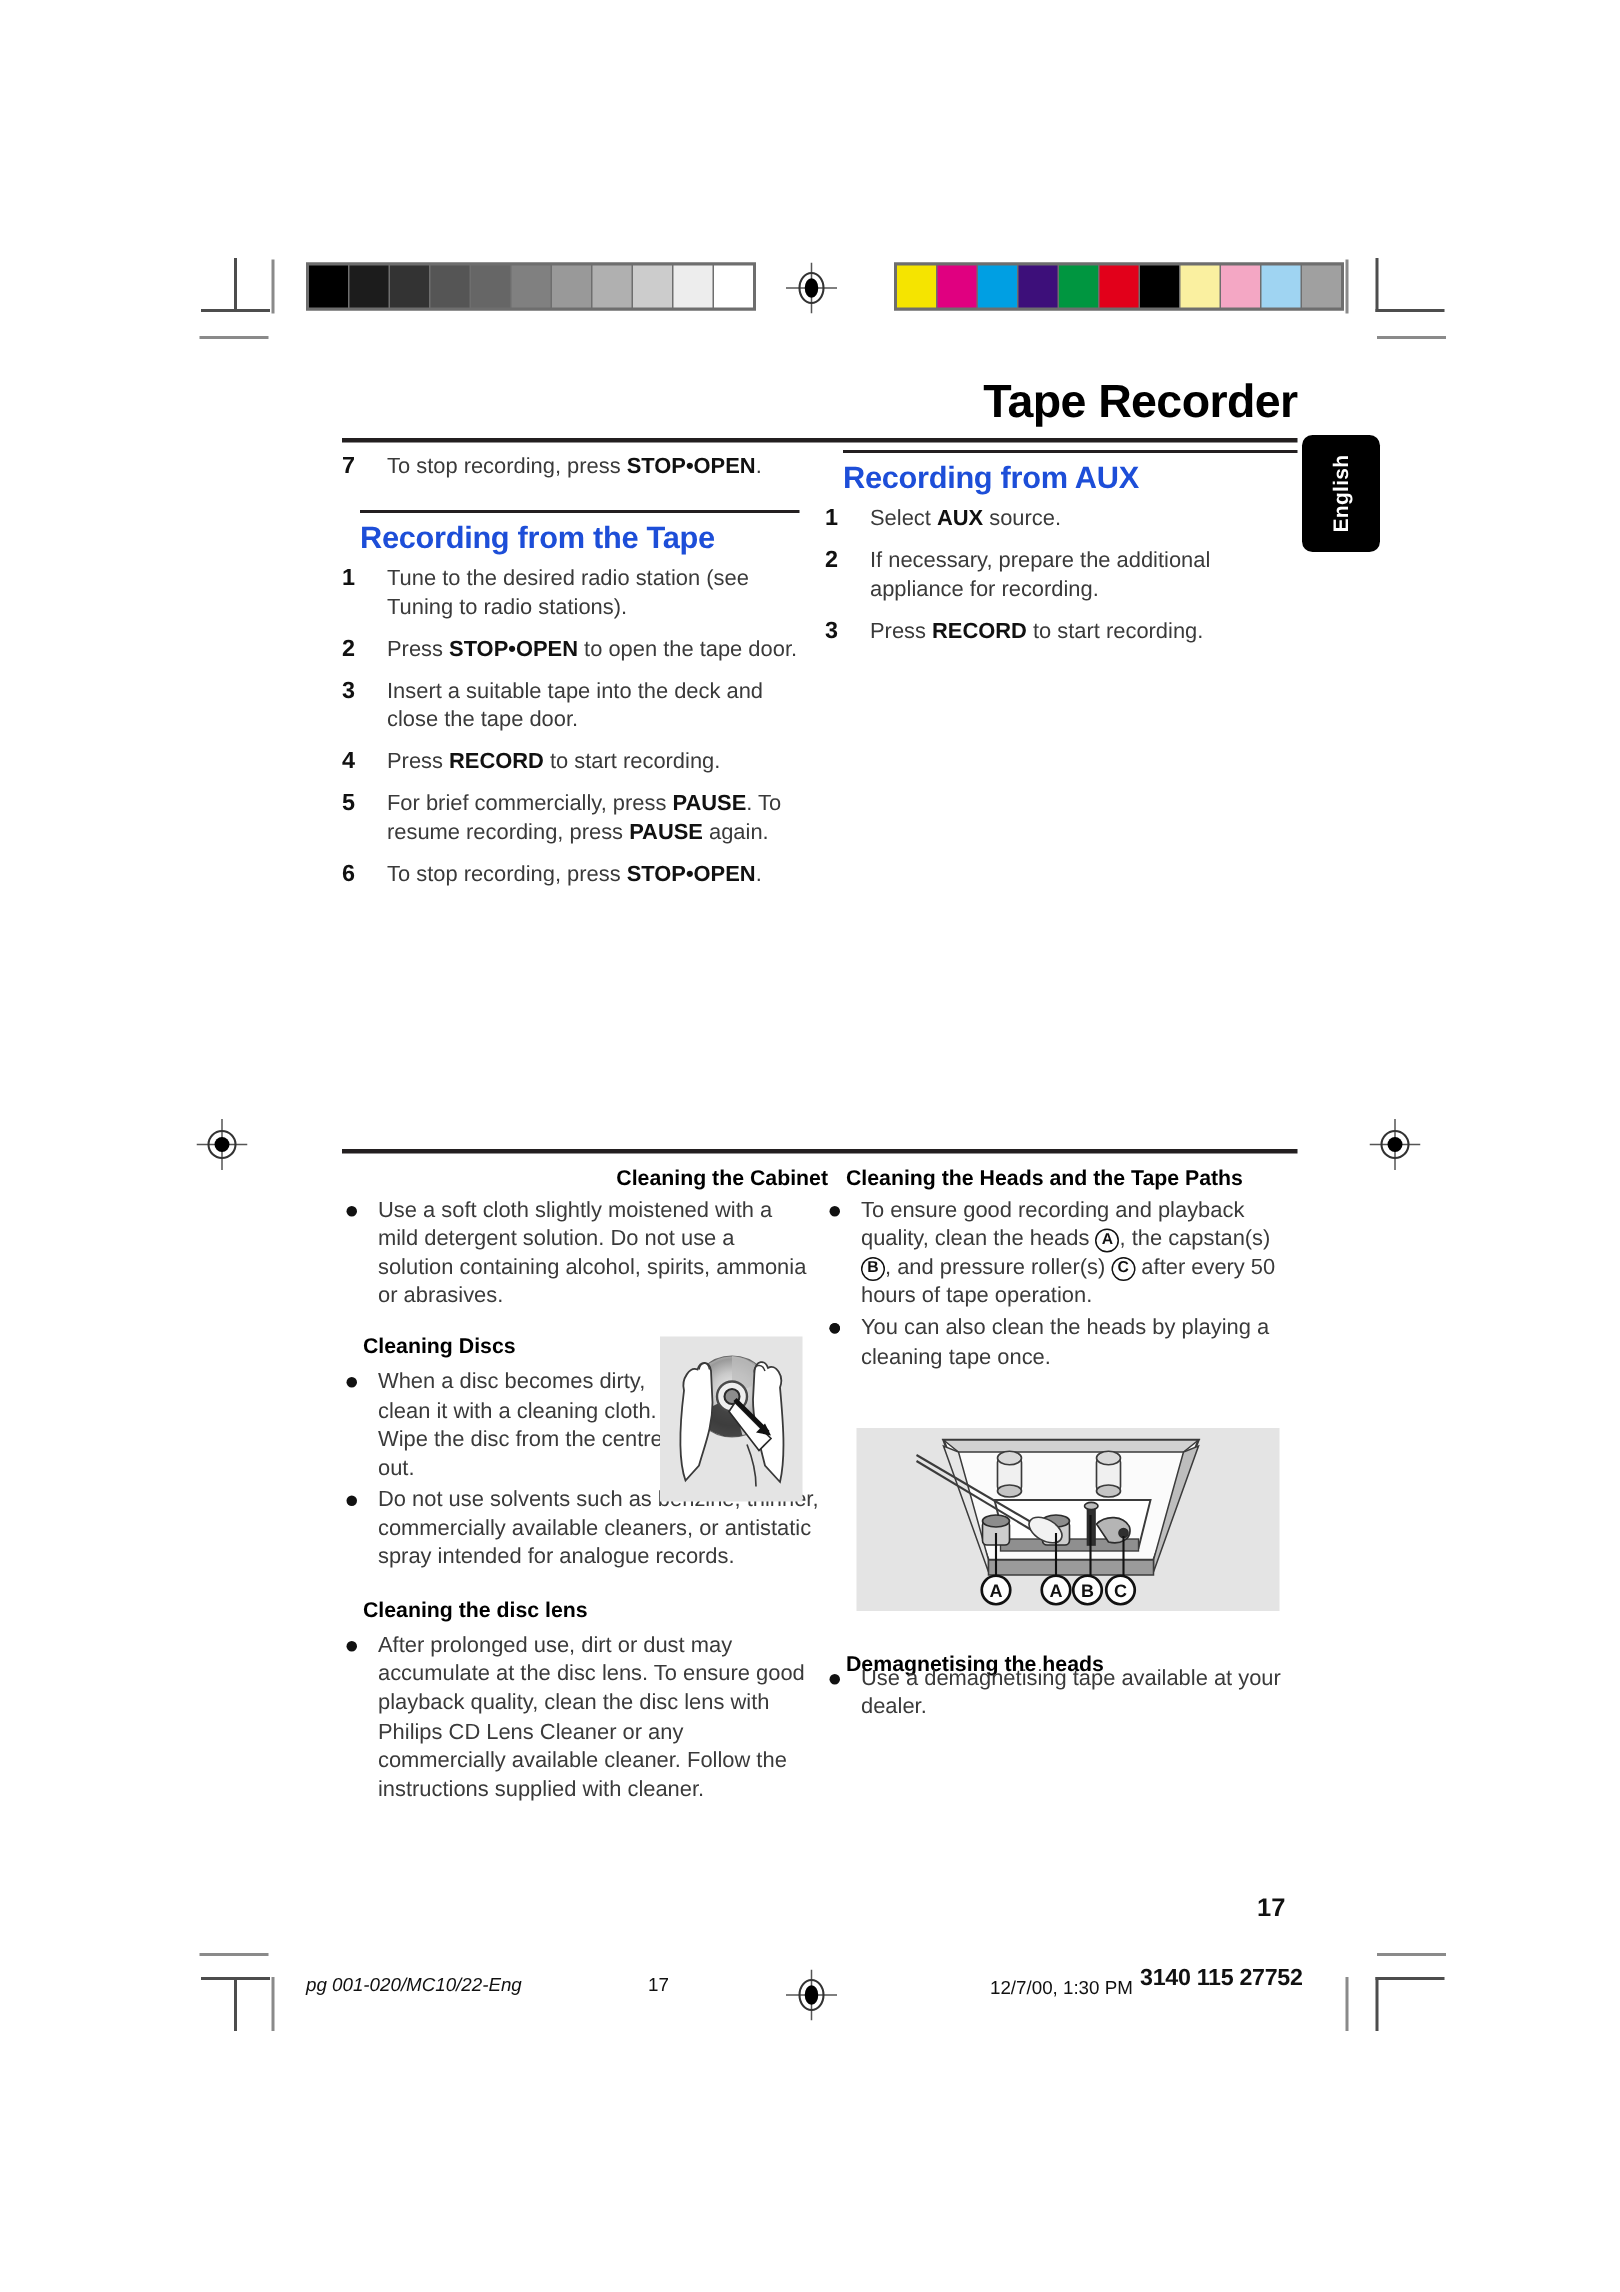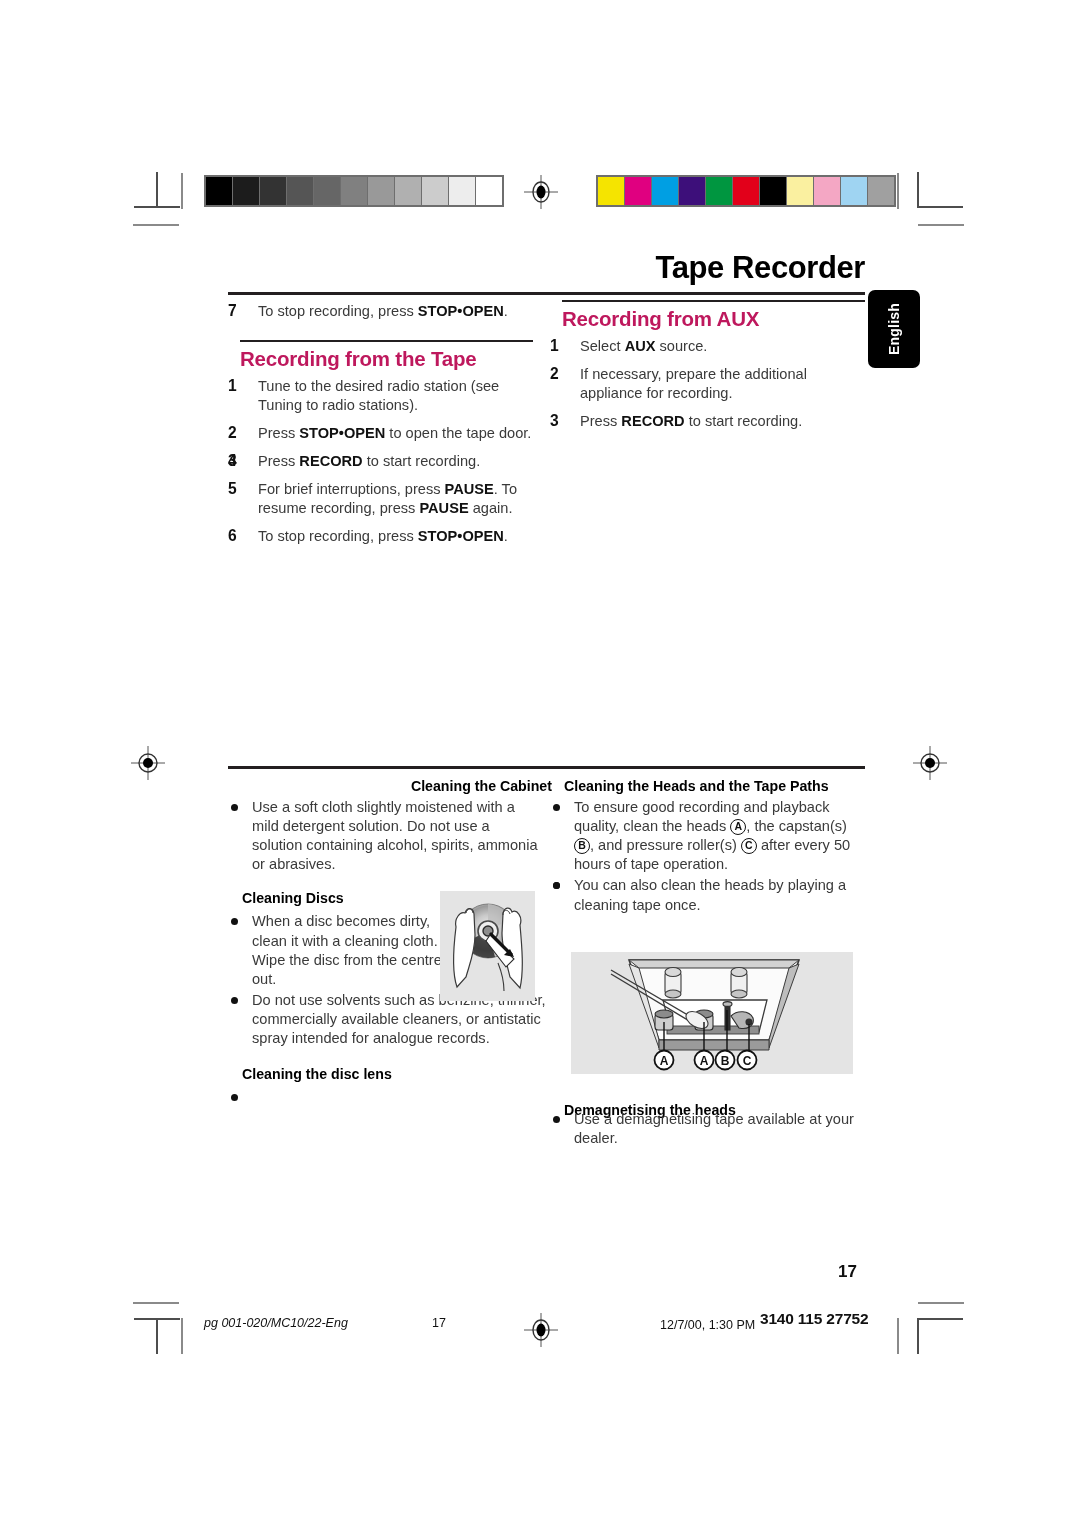--- a/index.html
+++ b/index.html
@@ -48,21 +48,21 @@
     color: #000;
   }
   .rule-thick { position: absolute; background: #231f20; height: 3px; }
   .rule-thin  { position: absolute; background: #231f20; height: 1.6px; }
 
   .sec-head {
     position: absolute;
     font-weight: bold;
     font-size: 20.5px;
     letter-spacing: -0.2px;
-    color: #be185d;
+    color: #1d4ed8;
   }
   .sub-head {
     position: absolute;
     font-weight: bold;
     font-size: 14.2px;
     color: #000;
   }
 
   .col { position: absolute; }
 
@@ -249,23 +249,23 @@
     </ol>
   </div>
 
   <div class="rule-thin" style="left:240px; top:340px; width:293px;"></div>
   <div class="sec-head" style="left:240px; top:347px;">Recording from the Tape</div>
 
   <div class="col" style="left:228px; top:377px; width:305px;">
     <ol class="steps" id="radio-steps">
         <li><span class="num">1</span><span><span>Tune to the desired radio station (see Tuning to radio stations).</span></span></li>
         <li><span class="num">2</span><span><span>Press </span><b>STOP•OPEN</b><span> to open the tape door.</span></span></li>
-        <li><span class="num">3</span></li>
+        <li><span class="num">3</span><span><span>Insert a suitable tape into the deck and close the tape door.</span></span></li>
         <li><span class="num">4</span><span><span>Press </span><b>RECORD</b><span> to start recording.</span></span></li>
-        <li><span class="num">5</span><span><span>For brief interruptions, press </span><b>PAUSE</b><span>. To resume recording, press </span><b>PAUSE</b><span> again.</span></span></li>
+        <li><span class="num">5</span><span><span>For brief commercially, press </span><b>PAUSE</b><span>. To resume recording, press </span><b>PAUSE</b><span> again.</span></span></li>
         <li><span class="num">6</span><span><span>To stop recording, press </span><b>STOP•OPEN</b><span>.</span></span></li>
       </ol>
   </div>
 
   <div class="rule-thin" style="left:562px; top:300px; width:303px;"></div>
   <div class="sec-head" style="left:562px; top:307px;">Recording from AUX</div>
 
   <div class="col" style="left:550px; top:337px; width:315px;">
     <ol class="steps" id="aux-steps">
         <li><span class="num">1</span><span><span>Select </span><b>AUX</b><span> source.</span></span></li>
@@ -284,21 +284,21 @@
       </ul>
 
     <div class="sub-head" style="position:relative; left:14px; top:14px;">Cleaning Discs</div>
     <ul class="bullets" id="discs-bullets" style="margin-top:20px; width:214px;">
         <li><span class="dot"></span><span>When a disc becomes dirty, clean it with a cleaning cloth. Wipe the disc from the centre out.</span></li>
         <li style="width: 300px;"><span class="dot"></span><span>Do not use solvents such as benzine, thinner, commercially available cleaners, or antistatic spray intended for analogue records.</span></li>
       </ul>
 
     <div class="sub-head" style="position:relative; left:14px; top:16px;">Cleaning the disc lens</div>
     <ul class="bullets" id="lens-bullets" style="margin-top:22px;">
-        <li><span class="dot"></span></li>
+        <li><span class="dot"></span><span>After prolonged use, dirt or dust may accumulate at the disc lens. To ensure good playback quality, clean the disc lens with Philips CD Lens Cleaner or any commercially available cleaner. Follow the instructions supplied with cleaner.</span></li>
       </ul>
   </div>
 
   <div class="figbox" style="left:440px; top:891px; width:95px; height:110px;">
     <svg viewBox="0 0 95 110" width="95" height="110">
       <defs>
         <radialGradient id="discg" cx="50%" cy="45%" r="55%">
           <stop offset="0%" stop-color="#f2f2f2"></stop>
           <stop offset="45%" stop-color="#c9c9c9"></stop>
           <stop offset="75%" stop-color="#9a9a9a"></stop>

